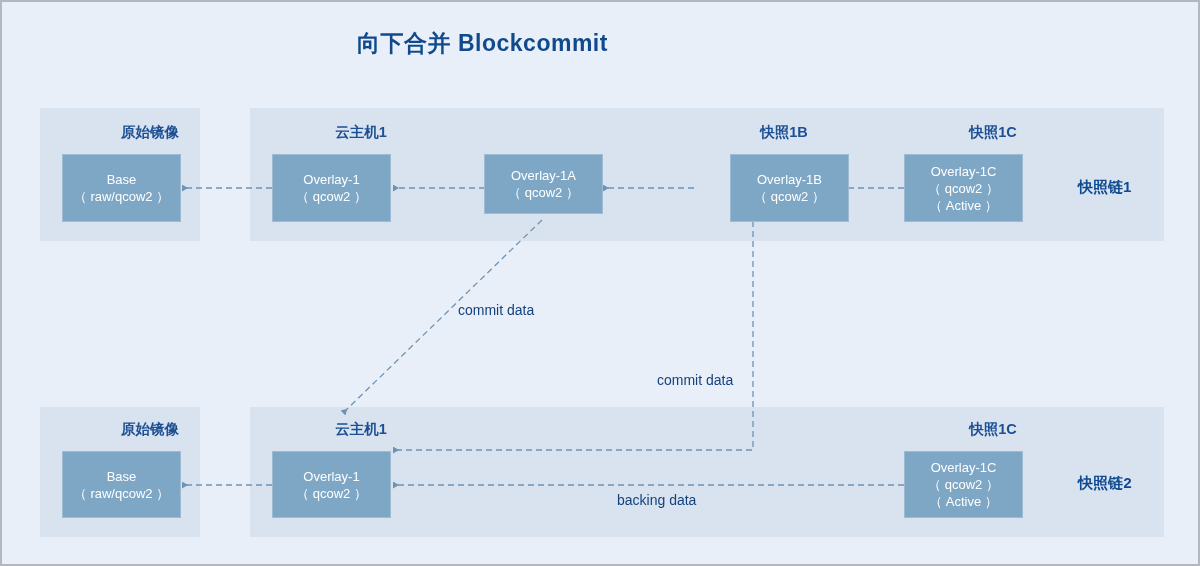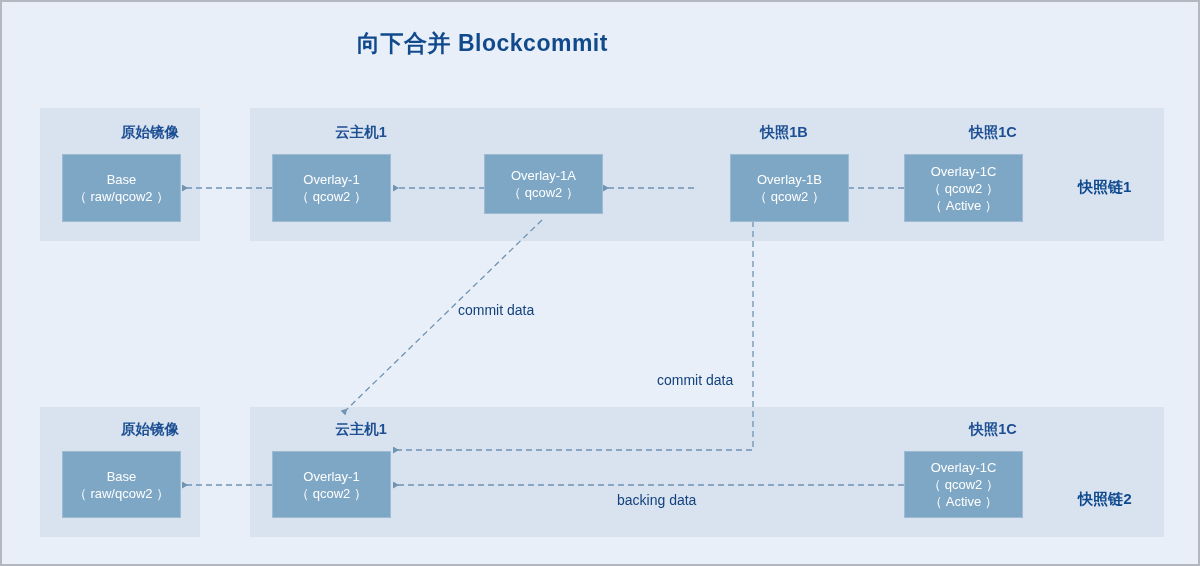--- a/index.html
+++ b/index.html
@@ -150,16 +150,16 @@
       <span>Overlay-1</span>
       <span>（ qcow2 ）</span>
     </div>
 
     <div class="node" style="left:902px;top:449px;width:119px;height:67px;">
       <span>Overlay-1C</span>
       <span>（ qcow2 ）</span>
       <span>（ Active ）</span>
     </div>
 
-    <div class="chaintag" style="left:1076px;top:488px;font-family:Liberation Mono, monospace;">快照链2</div>
+    <div class="chaintag" style="left:1076px;top:472px;font-family:Liberation Mono, monospace;">快照链2</div>
 
   </div>
 </div>
 
 </body></html>

